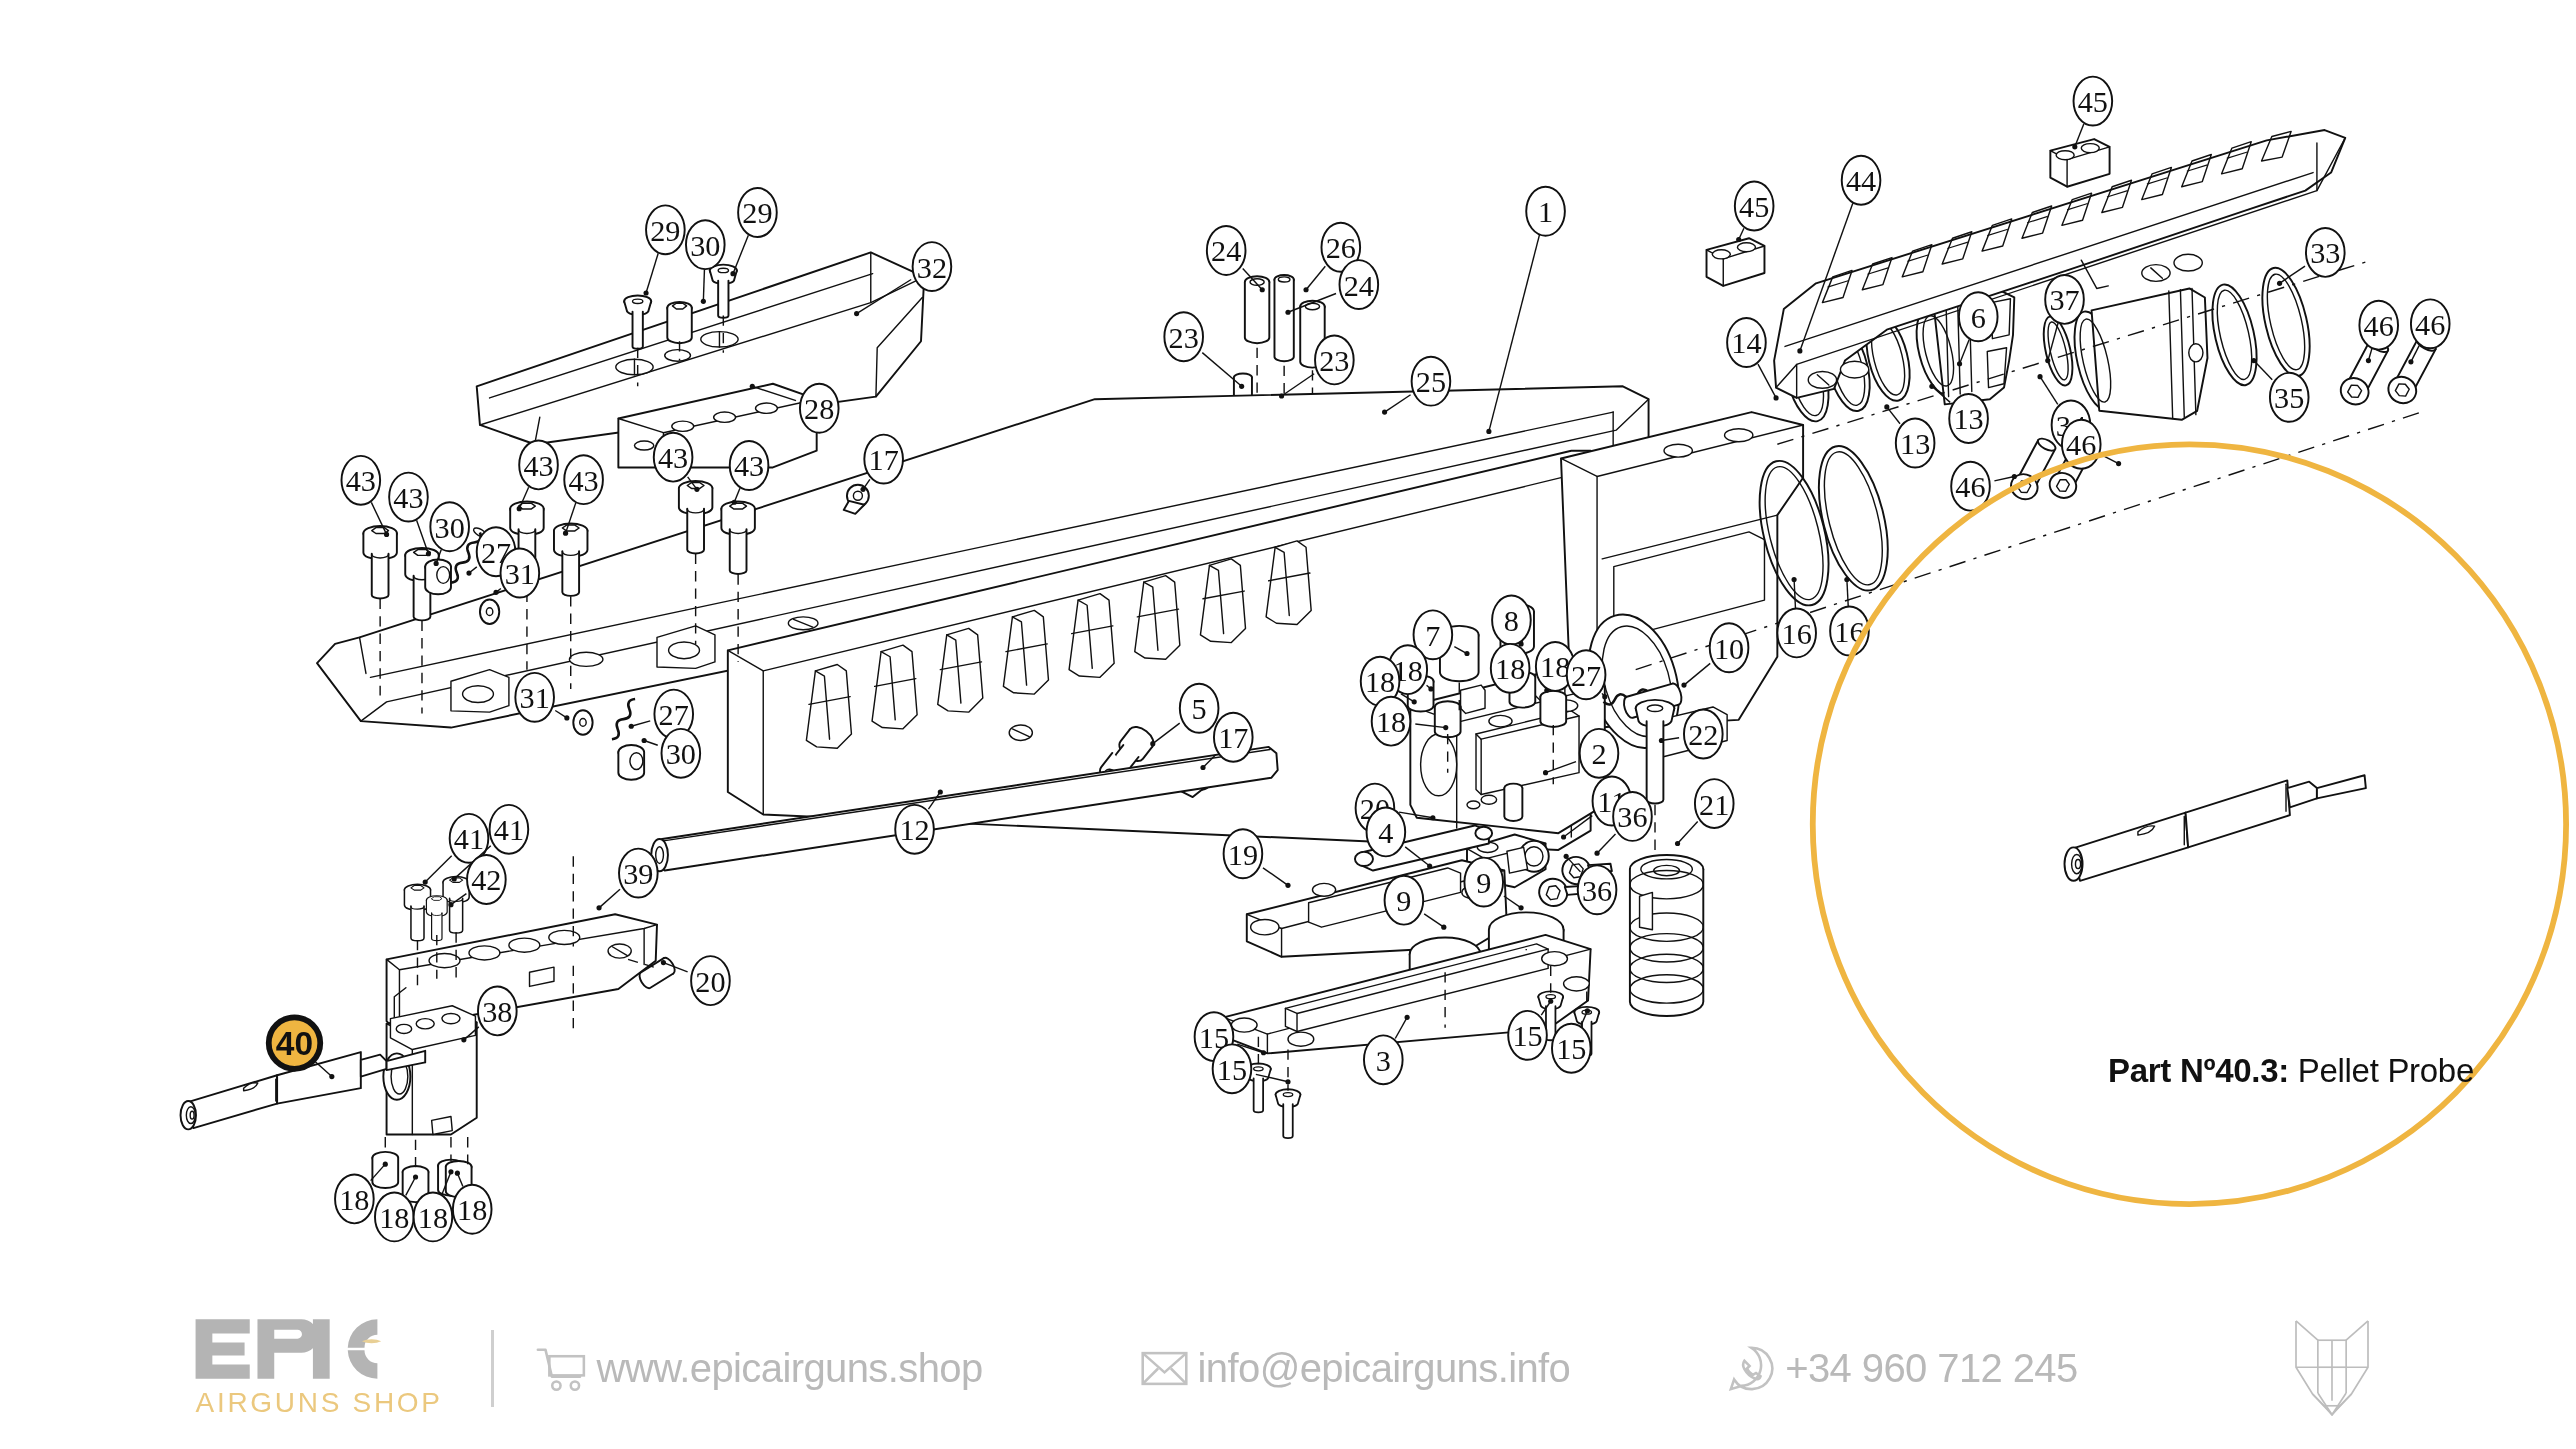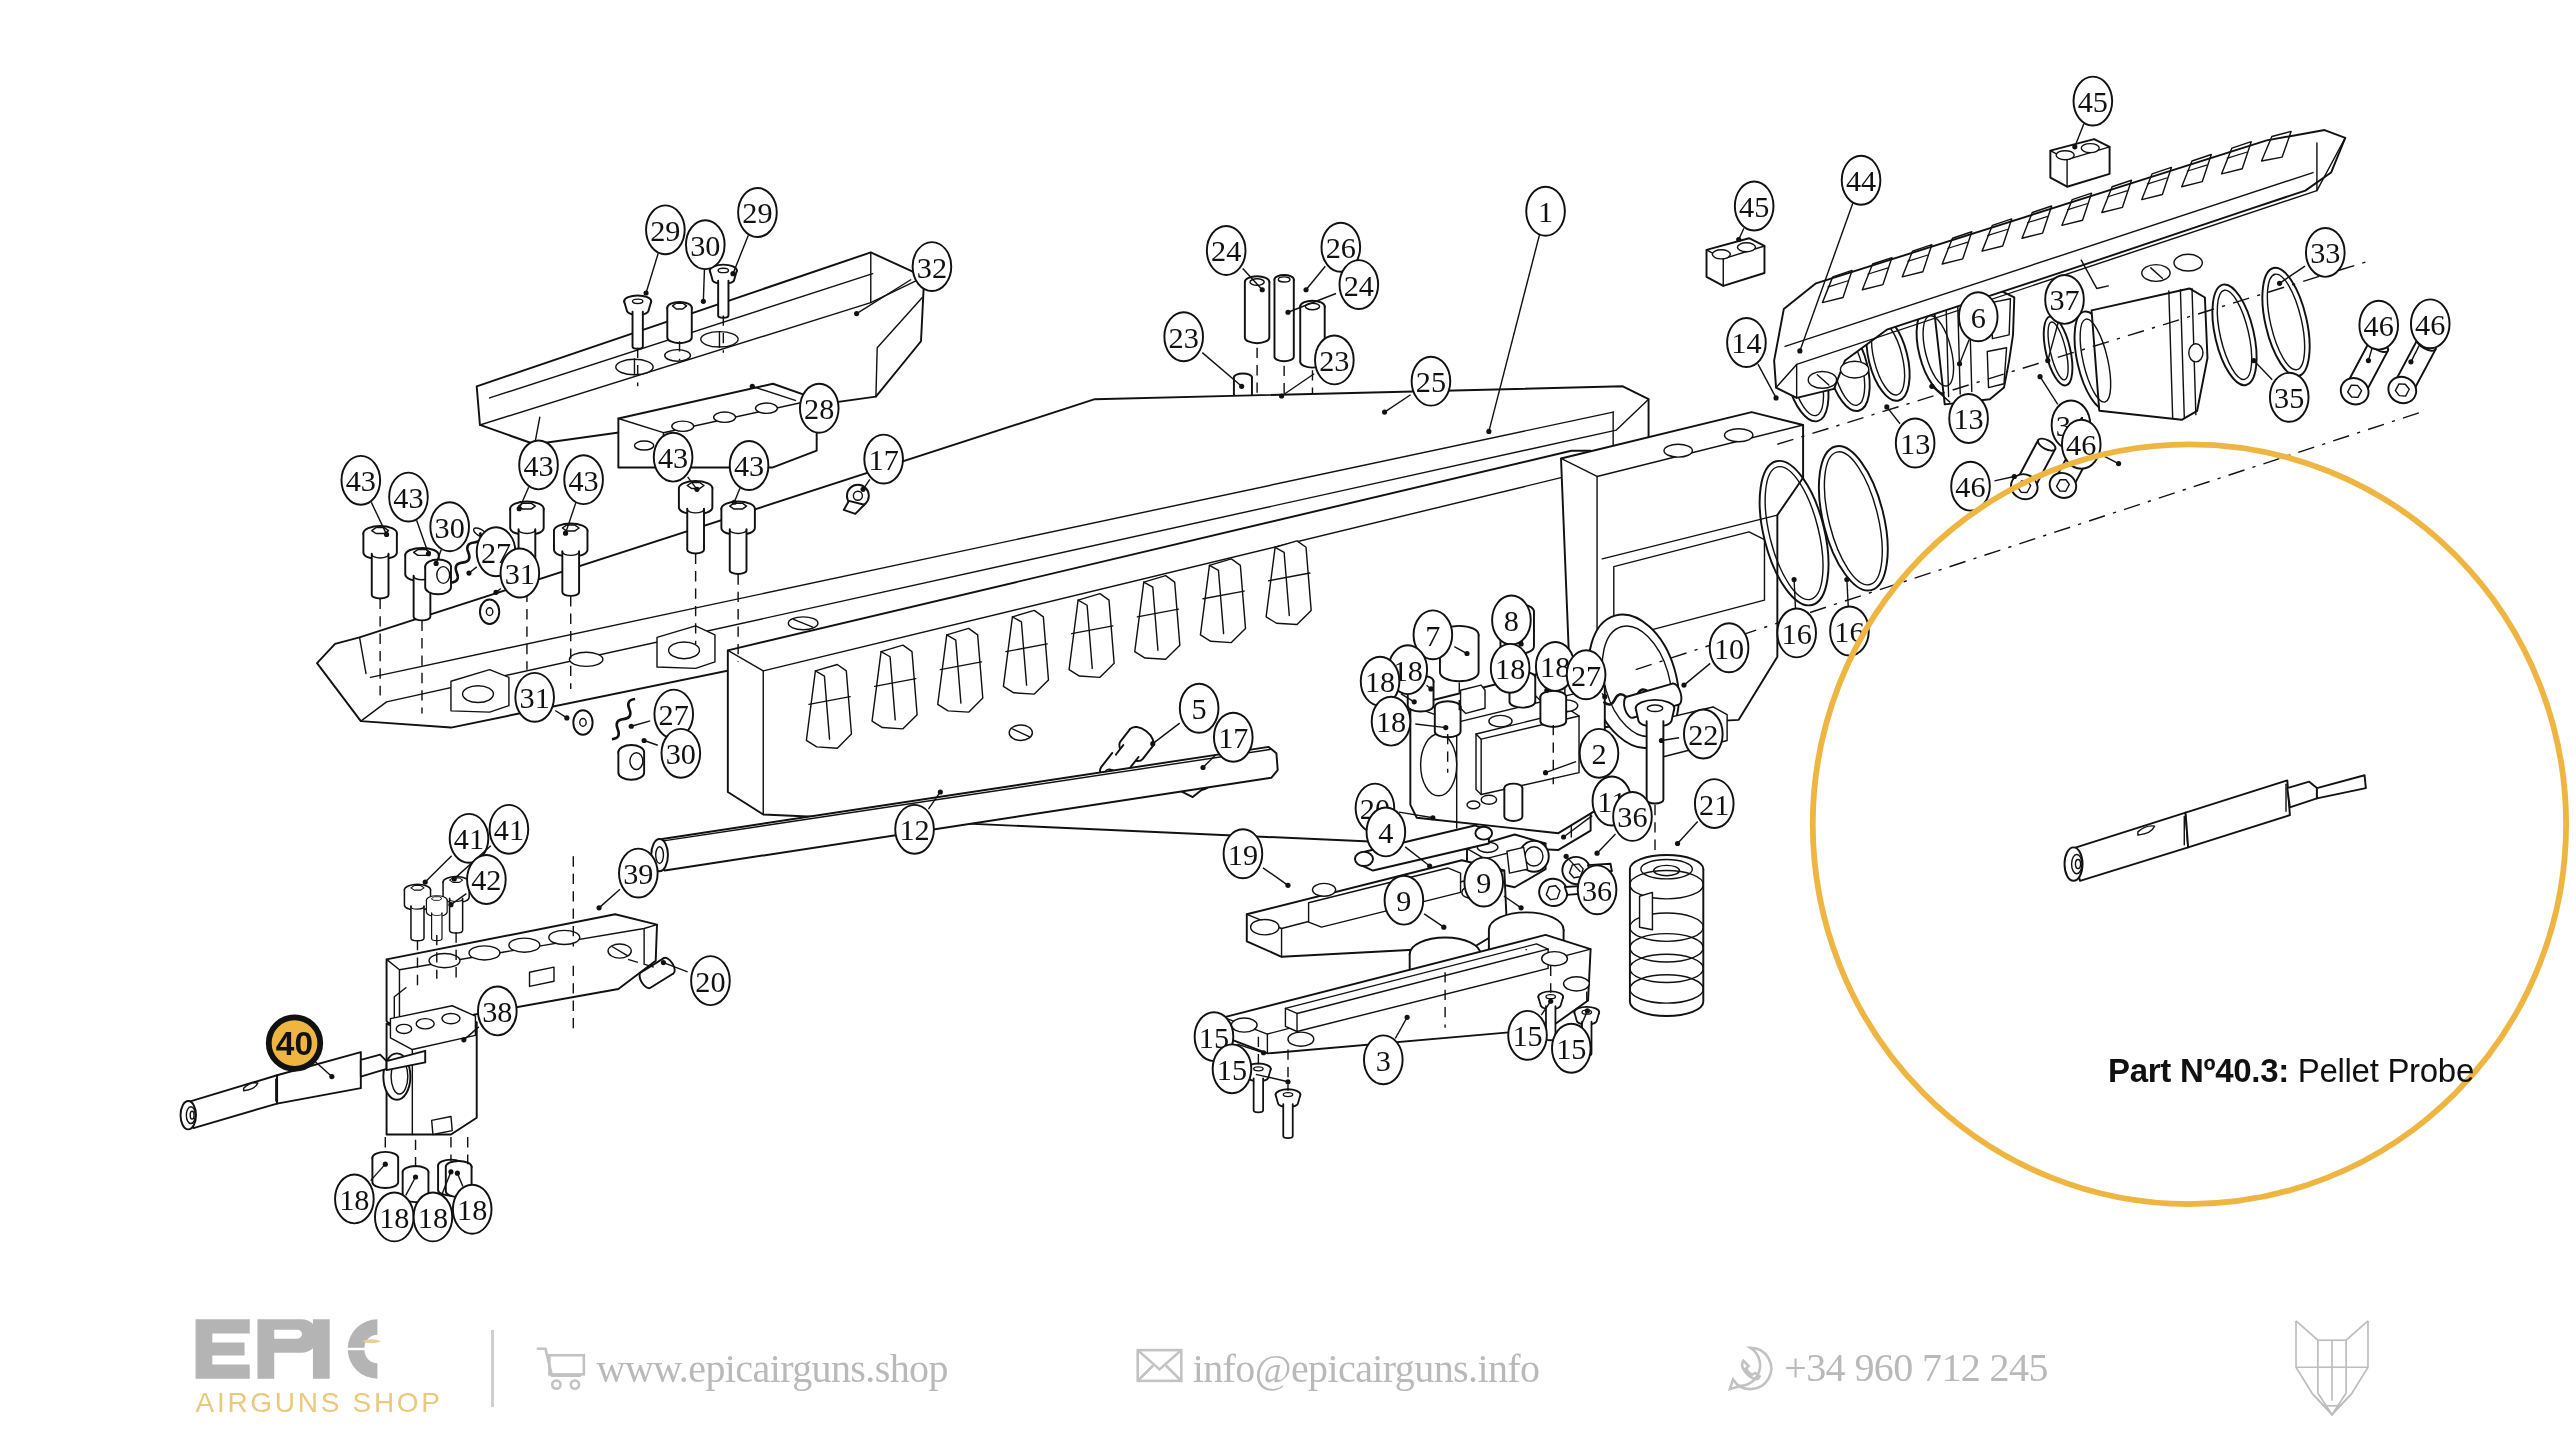--- a/index.html
+++ b/index.html
@@ -39,21 +39,21 @@
     padding:0 193px 0 193px;box-sizing:border-box;
   }
   .logo-block{display:flex;flex-direction:column;align-items:flex-start;width:270px;flex:none;}
   .logo-mark{height:62px;width:245px;display:block;}
   .logo-sub{
     color:#EBC87E;font-size:28px;letter-spacing:2.7px;font-weight:500;
     margin-top:6.4px;margin-left:2.6px;
   }
   .vdiv{width:2.6px;height:77px;background:#cfcfcf;margin:0 41px 0 28px;flex:none;}
   .contacts{display:flex;align-items:center;flex:1;justify-content:space-between;padding-right:6.4px;}
-  .contact{display:flex;align-items:flex-start;color:#b9b9b9;font-size:40px;white-space:nowrap;font-family:Liberation Serif, serif;}
+  .contact{display:flex;align-items:center;color:#b9b9b9;font-size:40px;white-space:nowrap;}
   .contact .ci{flex:none;margin-right:9px;display:block;}
   .contact .ctext{letter-spacing:-0.6px;}
   .wolf{flex:none;margin-left:52px;}
 </style>
 </head>
 <body>
 
 <div id="sheet">
 
   <div id="diagram">

